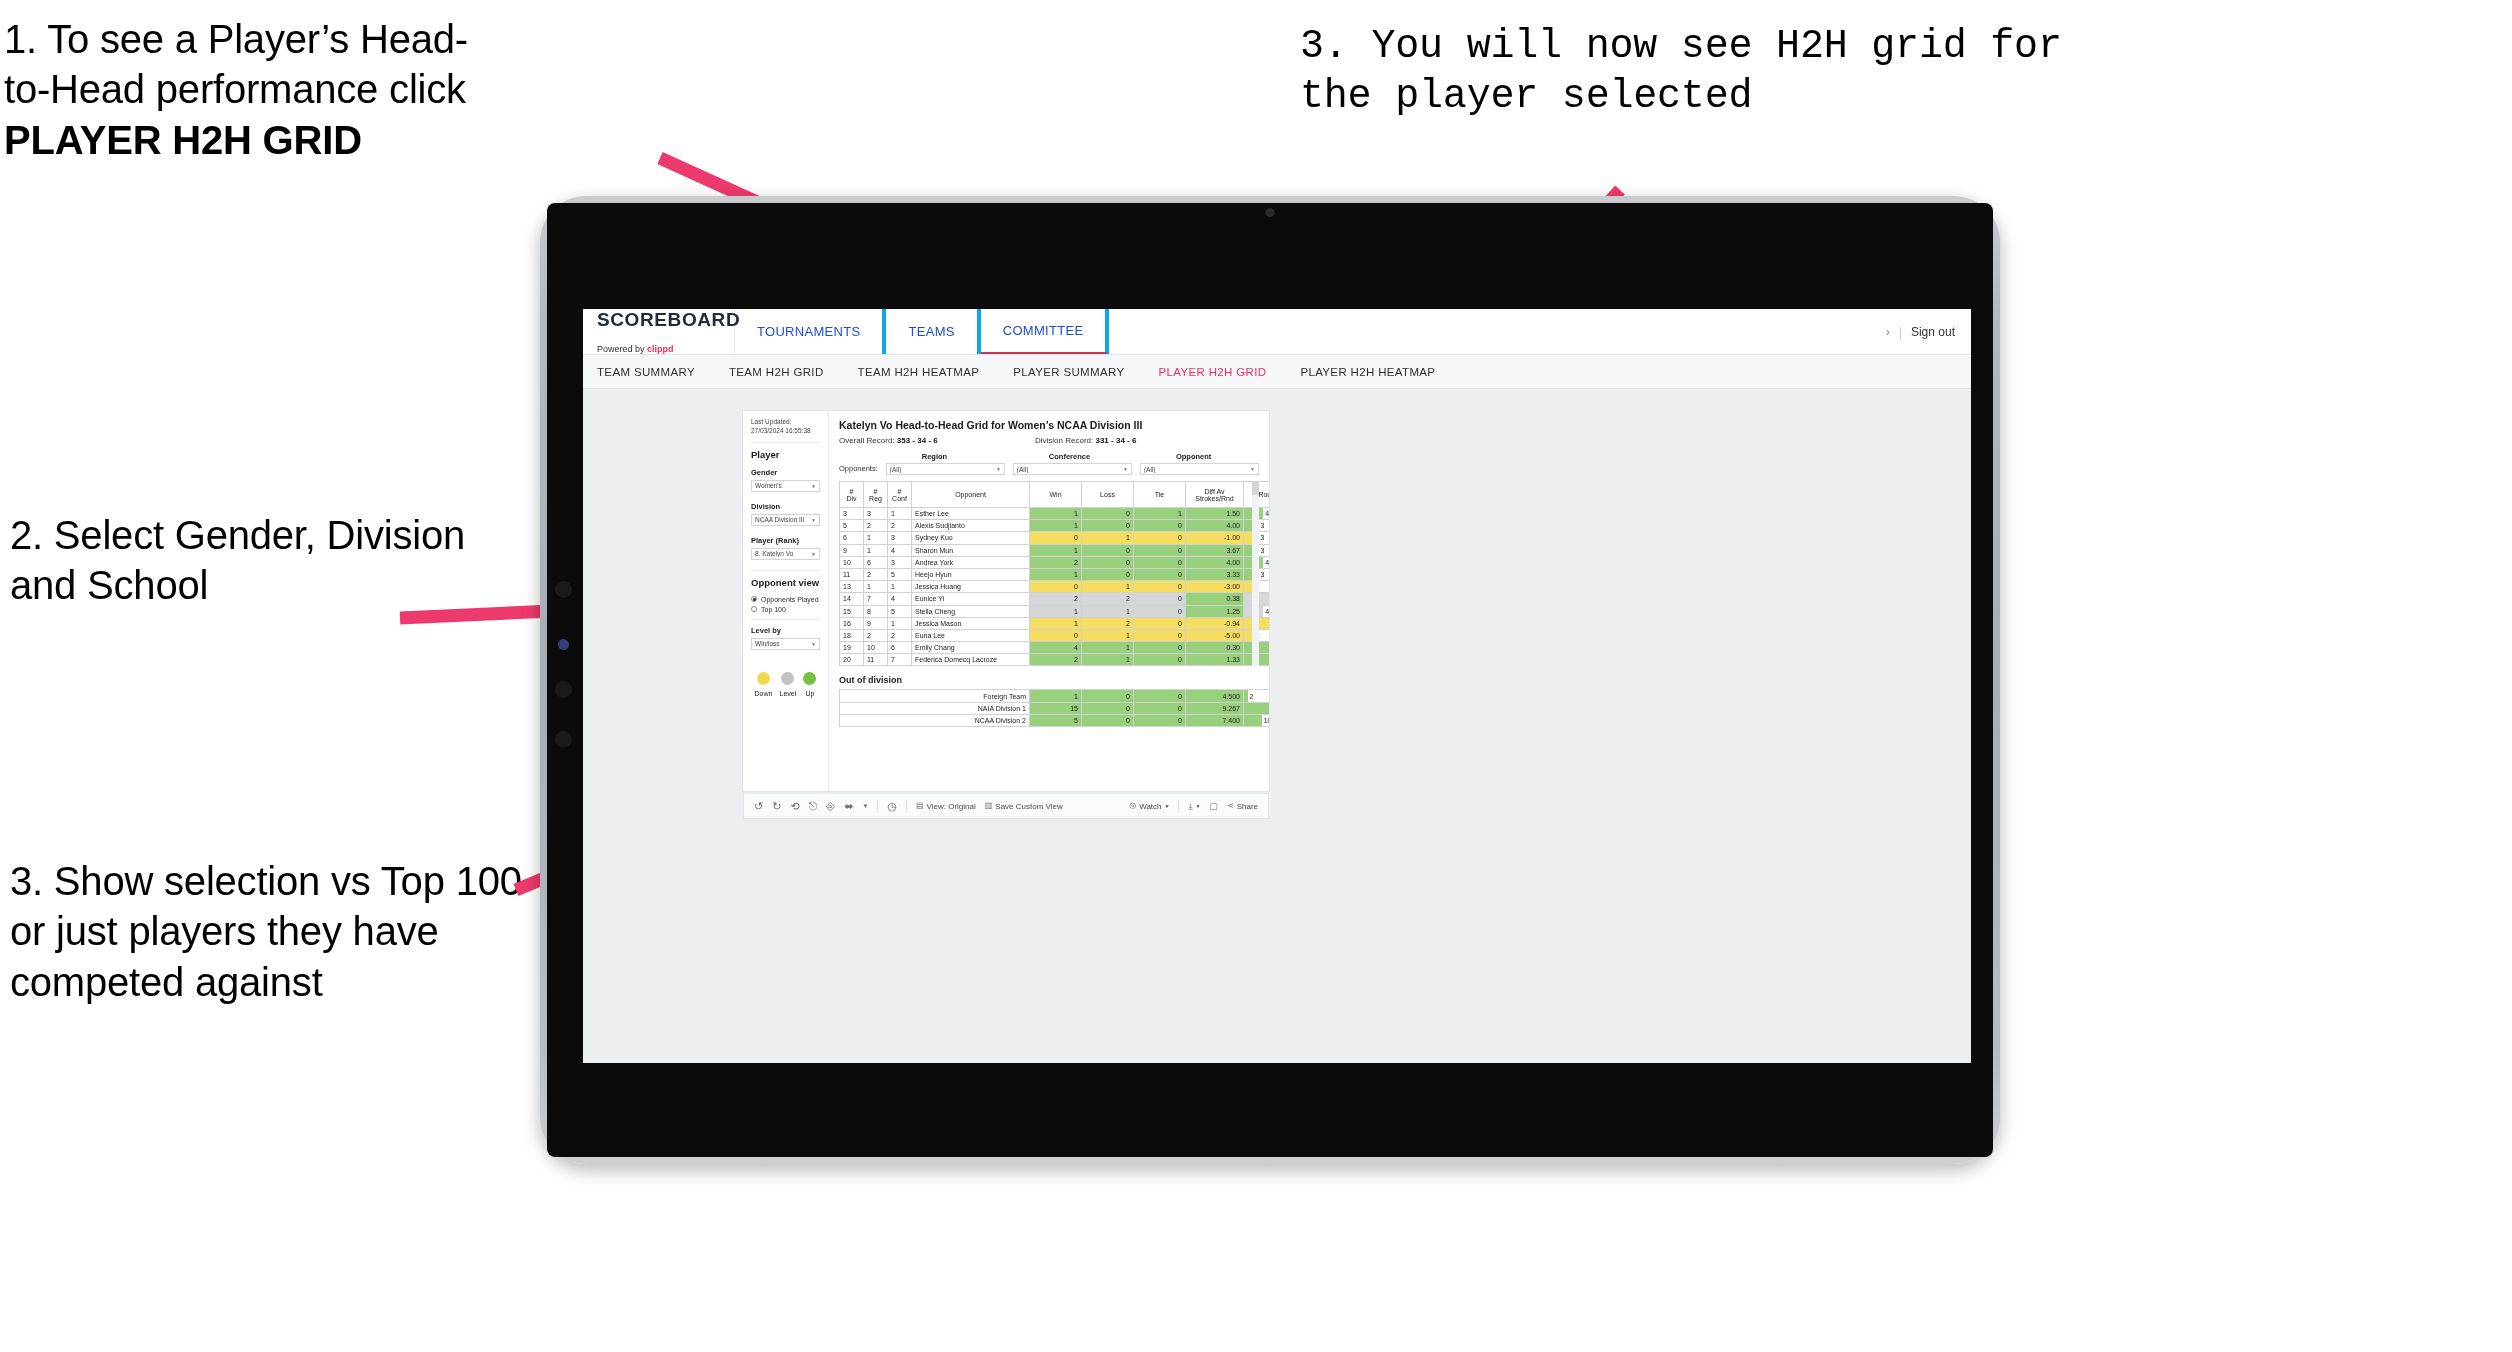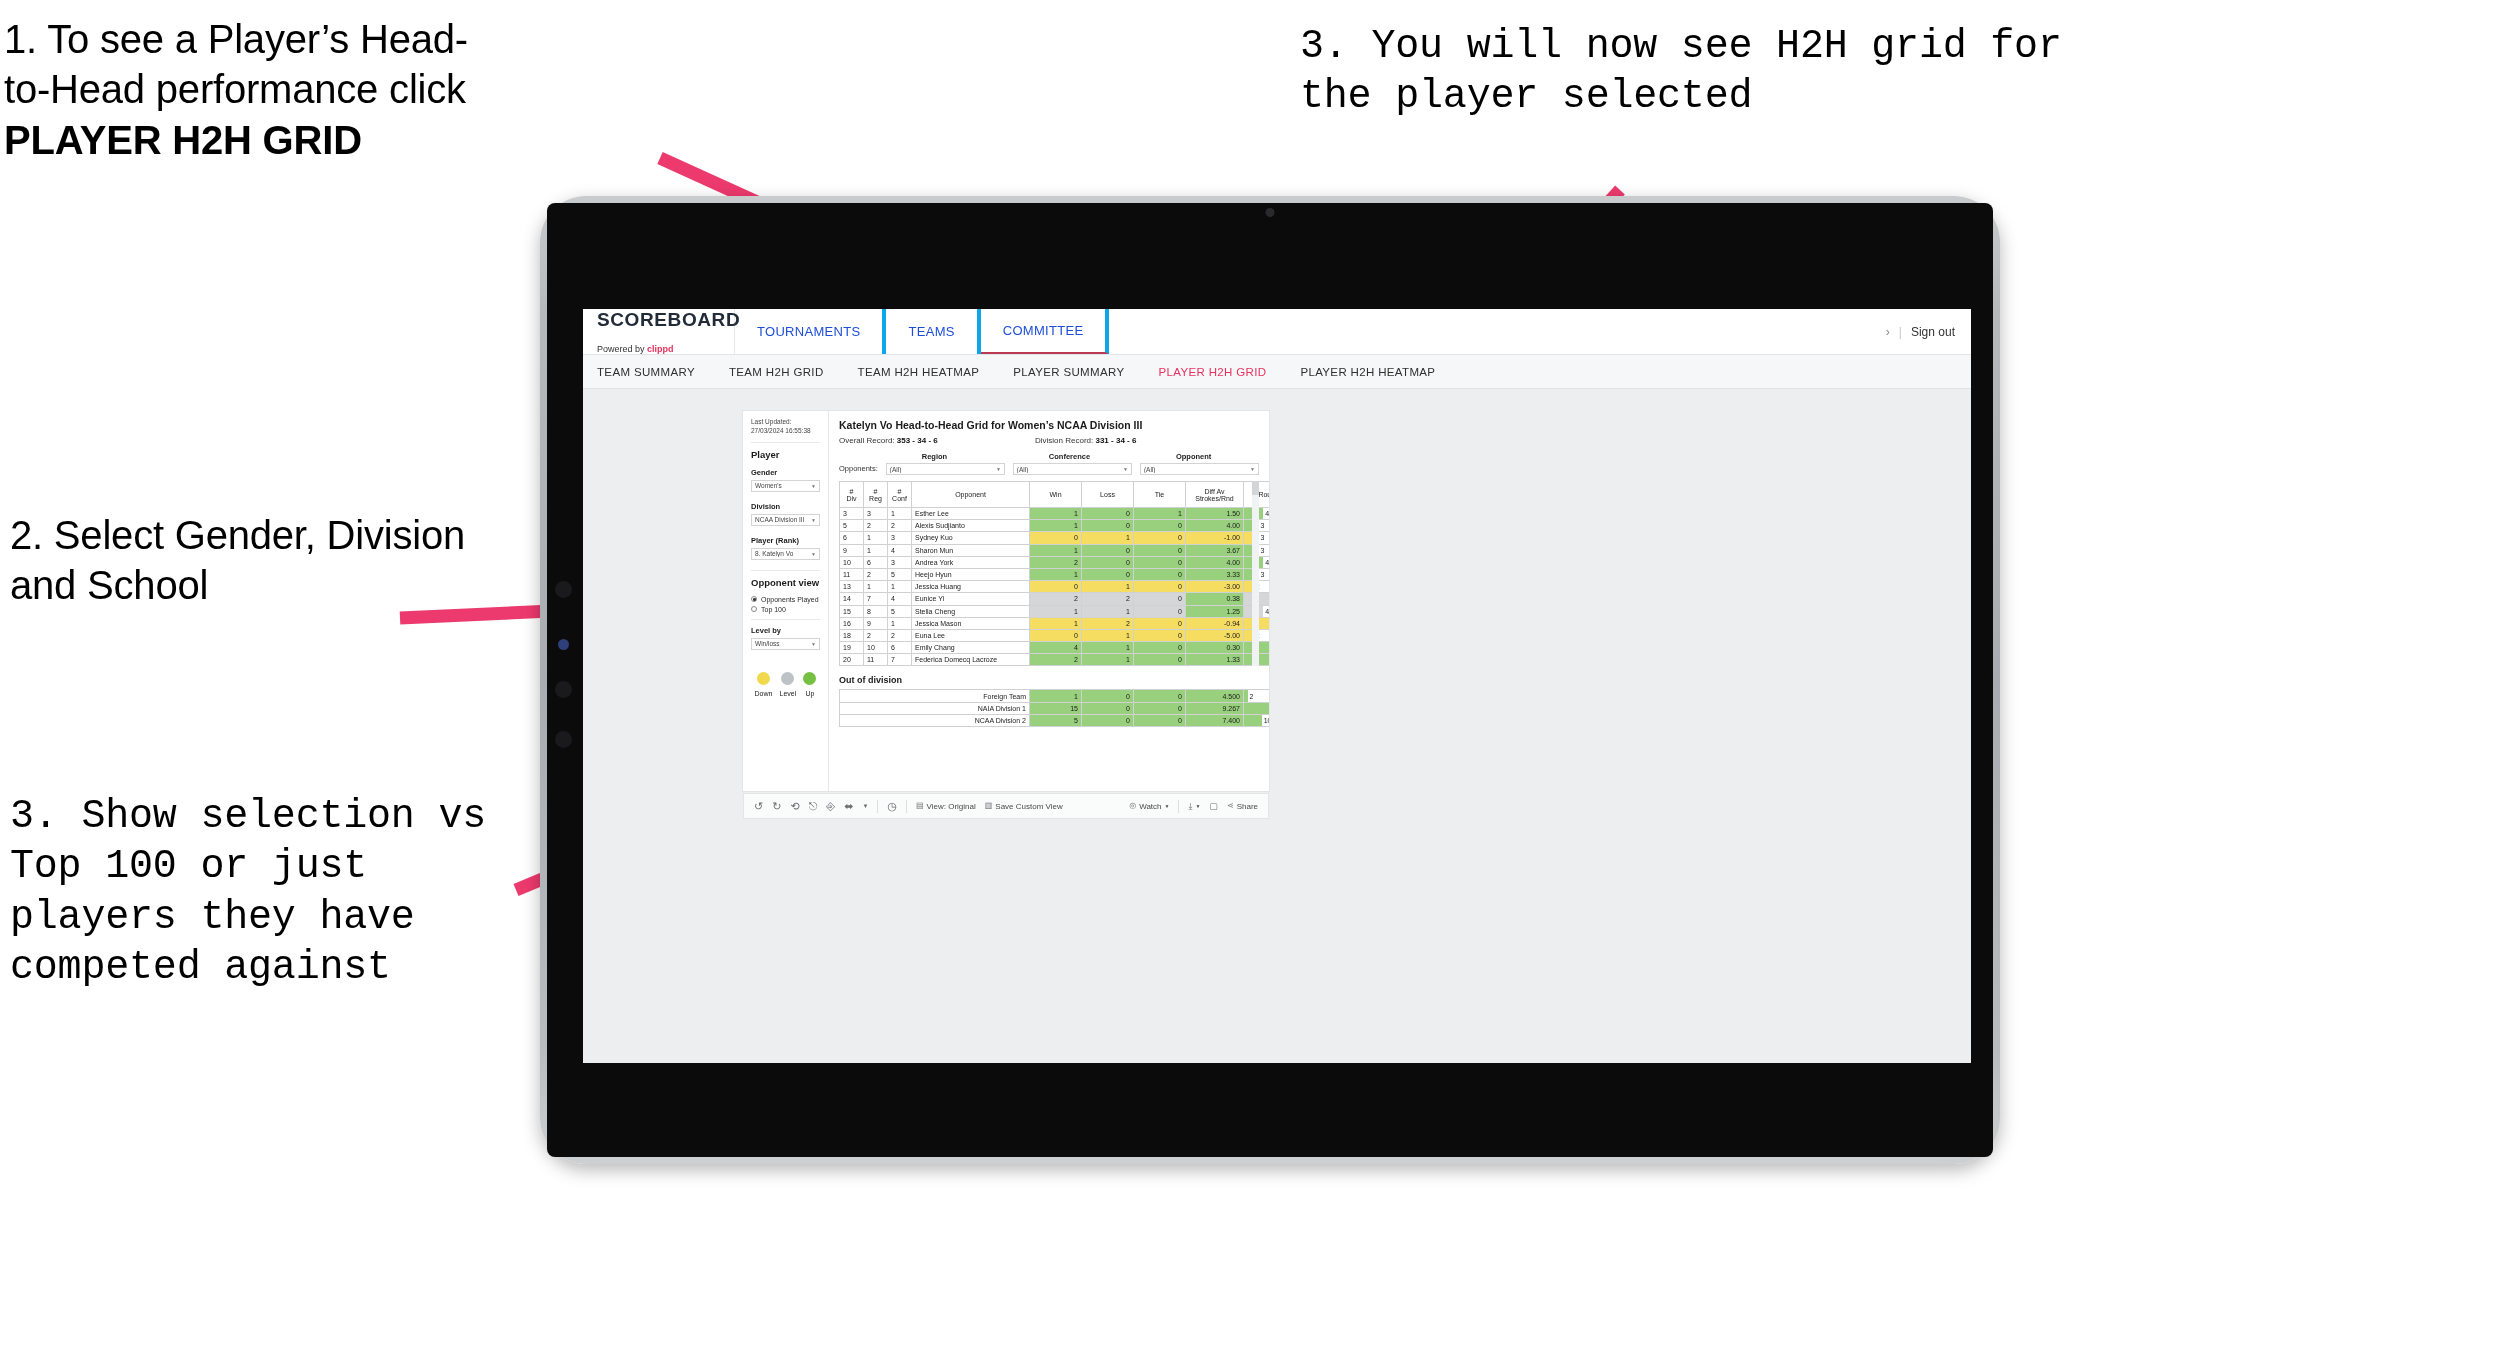--- a/index.html
+++ b/index.html
@@ -16,21 +16,21 @@
     color: #000000;
     font-size: 40px;
     line-height: 1.26;
     font-weight: 400;
     letter-spacing: -0.2px;
   }
   .annot b { font-weight: 700; }
 
   #annot-1 { left: 4px;  top: 14px;  width: 730px; }
   #annot-2 { left: 10px;  top: 510px; width: 500px; }
-  #annot-3 { left: 10px;  top: 792px; width: 520px; font-family: Liberation Mono, monospace; }
+  #annot-3 { left: 10px;  top: 856px; width: 520px; }
   #annot-4 { left: 1300px; top: 22px; width: 800px; font-family: Liberation Mono, monospace; }
 
   .arrows { position: absolute; left: 0; top: 0; width: 2512px; height: 1352px; pointer-events: none; }
 
   
   #tablet {
     position: absolute;
     left: 540px; top: 196px;
     width: 1460px; height: 968px;
     background: linear-gradient(180deg,#c9cbcd 0%,#b6b9bc 12%,#a9acb0 50%,#b9bcbf 88%,#cdcfd1 100%);

